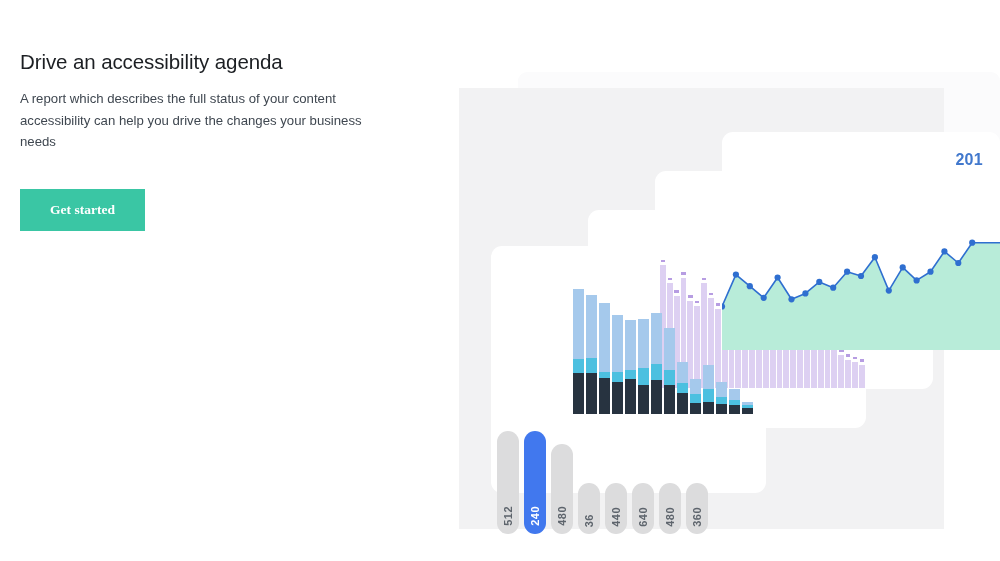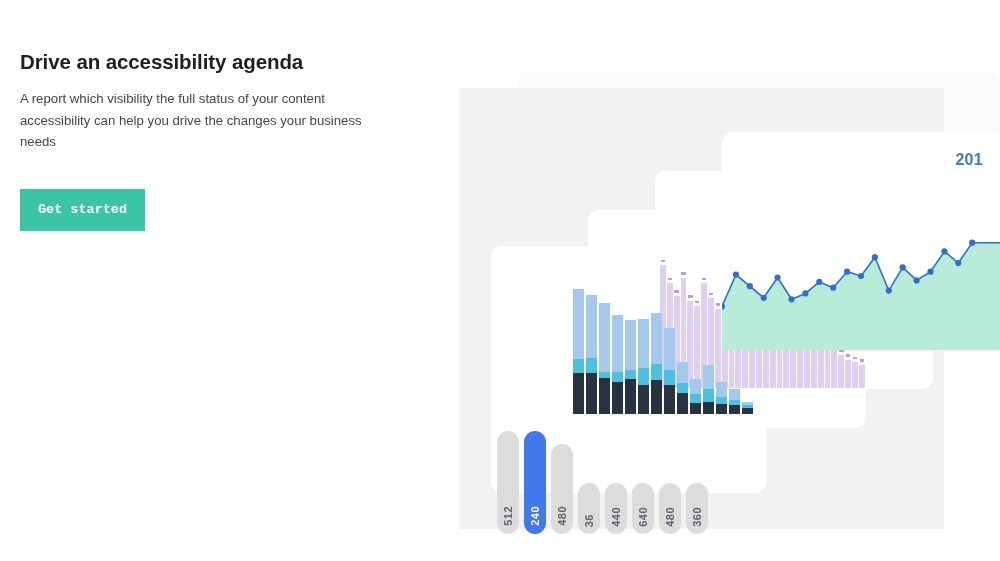--- a/index.html
+++ b/index.html
@@ -20,40 +20,40 @@
   .eyebrow {
     font-size: 15.5px;
     letter-spacing: 0.6px;
     color: #6cc9a6;
     font-weight: 400;
     margin-bottom: 45px;
   }
   .feature { margin-bottom: 36px; }
   .feature-title {
     font-size: 20.5px;
-    font-weight: bold;
+    font-weight: normal;
     color: #1c1f23;
     letter-spacing: -0.1px;
     margin-bottom: 14px;
   }
   .feature-desc {
     font-size: 13.2px;
     line-height: 21.5px;
     color: #3f4750;
     max-width: 352px;
   }
   .cta-button {
     display: block;
     width: 125px; height: 42px;
     background: #3ac6a4;
     color: #ffffff;
     border: none;
     font-size: 13.5px;
     font-weight: bold;
-    font-family: Liberation Mono, monospace;
+    font-family: Liberation Serif, serif;
     cursor: pointer;
     text-align: center;
     line-height: 42px;
     margin-top: 4px;
   }
 
   
   .illustration {
     position: absolute;
     left: 455px; top: 60px;
@@ -183,21 +183,21 @@
 </head>
 <body>
 
 <div class="page">
 
   <div class="left-col">
 
 
     <div class="feature">
       <h2 class="feature-title">Drive an accessibility agenda</h2>
-      <p class="feature-desc">A report which visibility the full status of your content accessibility can help you drive the changes your business needs</p>
+      <p class="feature-desc">A report which describes the full status of your content accessibility can help you drive the changes your business needs</p>
     </div>
 
 
 
     <button class="cta-button">Get started</button>
   </div>
 
   <div class="illustration">
 
     <div class="ghost-card"></div>

